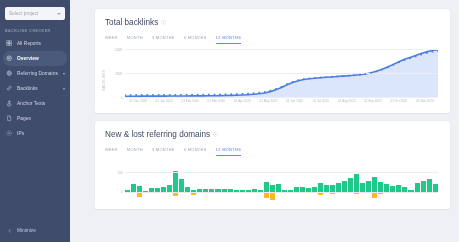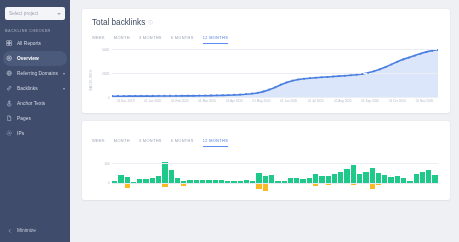--- a/index.html
+++ b/index.html
@@ -71,21 +71,21 @@
     color: #c2c9d9; font-size: 4.8px;
   }
   .minimize .mz-ico { width:7px; height:7px; display:flex; align-items:center; justify-content:center;}
   .minimize svg { width: 5.6px; height: 5.6px; }
 
   
   .main {
     flex: 1; height: 223px;
     background: #eef0f4;
     overflow: hidden;
-    padding: 9px 0 0 4px;
+    padding: 9px 0 0 17px;
     display: flex; flex-direction: column; gap: 8px;
   }
   .card {
     background: #ffffff;
     margin: 0 9px 0 8px;
     border-radius: 2px;
     box-shadow: 0 0 1px rgba(60,70,100,.16), 0 1px 2px rgba(60,70,100,.06);
     padding: 9px 10px 6px 10px;
   }
   .card-title {
@@ -370,20 +370,24 @@
             <div class="xtick" style="left: 62.5%;">01 Jul 2020</div>
             <div class="xtick" style="left: 70.8333%;">01 Aug 2020</div>
             <div class="xtick" style="left: 79.1667%;">01 Sep 2020</div>
             <div class="xtick" style="left: 87.5%;">01 Oct 2020</div>
             <div class="xtick" style="left: 95.8333%;">01 Nov 2020</div>
           </div>
       </div>
     </section>
 
     <section class="card">
+      <h2 class="card-title">
+        <span>New &amp; lost referring domains</span>
+        <span class="title-info">ⓘ</span>
+      </h2>
 
       <div class="tabs">
         <div class="tab">WEEK</div>
         <div class="tab">MONTH</div>
         <div class="tab">3 MONTHS</div>
         <div class="tab">6 MONTHS</div>
         <div class="tab active">12 MONTHS</div>
       </div>
 
       <div class="chart-wrap c2">

